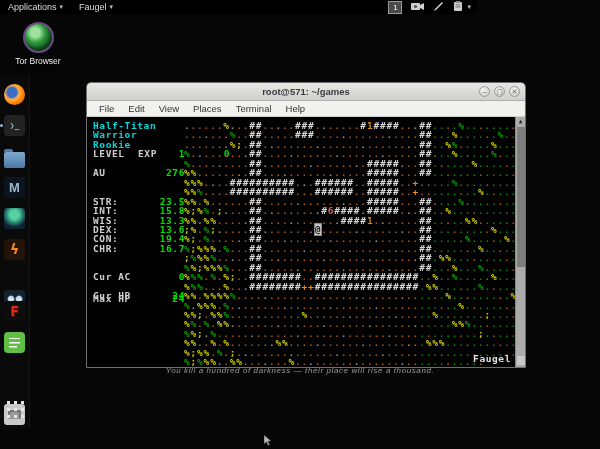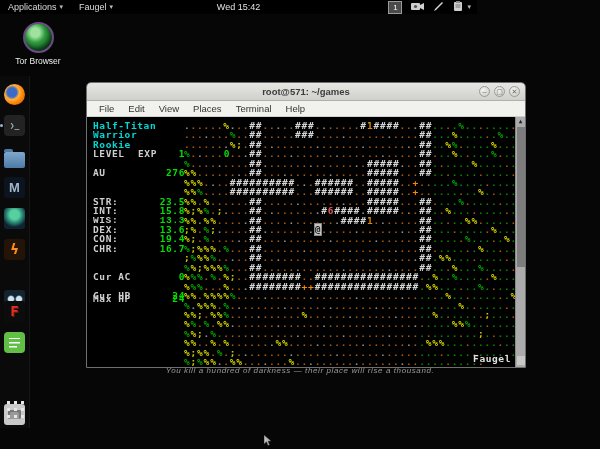--- a/index.html
+++ b/index.html
@@ -100,21 +100,20 @@
 
 <div class="topbar">
   <span class="tb-menu">
     <span>Applications</span>
     <span class="caret">▾</span>
   </span>
   <span class="tb-menu">
     <span>Faugel</span>
     <span class="caret">▾</span>
   </span>
-  <div class="tb-clock">Wed 15:42</div>
   <div class="tb-right">
     <span class="ws-box">1</span>
     <span class="tray-ic">
       <svg width="13" height="10" viewBox="0 0 13 10">
           <rect x="0" y="2" width="9" height="7" rx="1" fill="#cfcfcf"></rect>
           <polygon points="9,4 13,2 13,9 9,7" fill="#cfcfcf"></polygon>
           <circle cx="4.5" cy="5.5" r="1.6" fill="#555"></circle>
         </svg>
     </span>
     <span class="tray-ic">
@@ -199,21 +198,21 @@
           <span class="val">276</span>
         </div>
         <div class="sbline" style="top: 79.6px;">
           <span class="lab">STR:</span>
           <span class="val">23.5</span>
         </div>
         <div class="sbline" style="top: 89.05px;">
           <span class="lab">INT:</span>
           <span class="val">15.8</span>
         </div>
-        <div class="sbline" style="top: 98.5px; font-family: Liberation Mono, monospace;">
+        <div class="sbline" style="top: 98.5px;">
           <span class="lab">WIS:</span>
           <span class="val">13.3</span>
         </div>
         <div class="sbline" style="top: 107.95px;">
           <span class="lab">DEX:</span>
           <span class="val">13.6</span>
         </div>
         <div class="sbline" style="top: 117.4px; gap: 23px;">
           <span class="lab">CON:</span>
           <span class="val">19.4</span>

